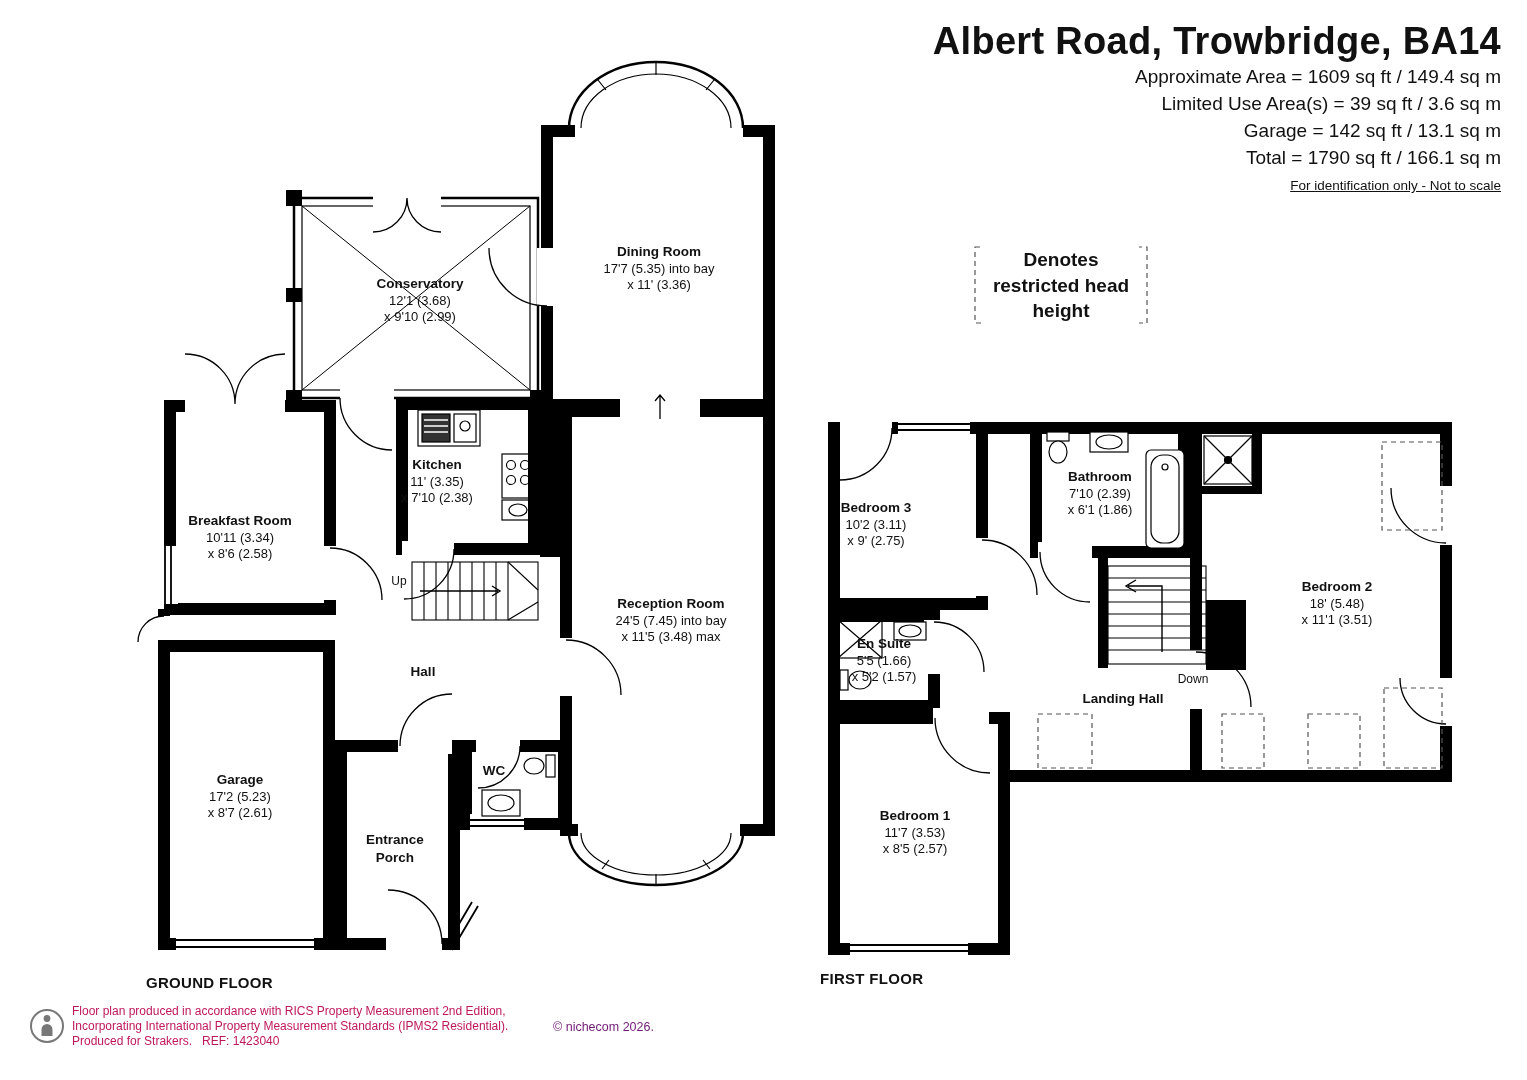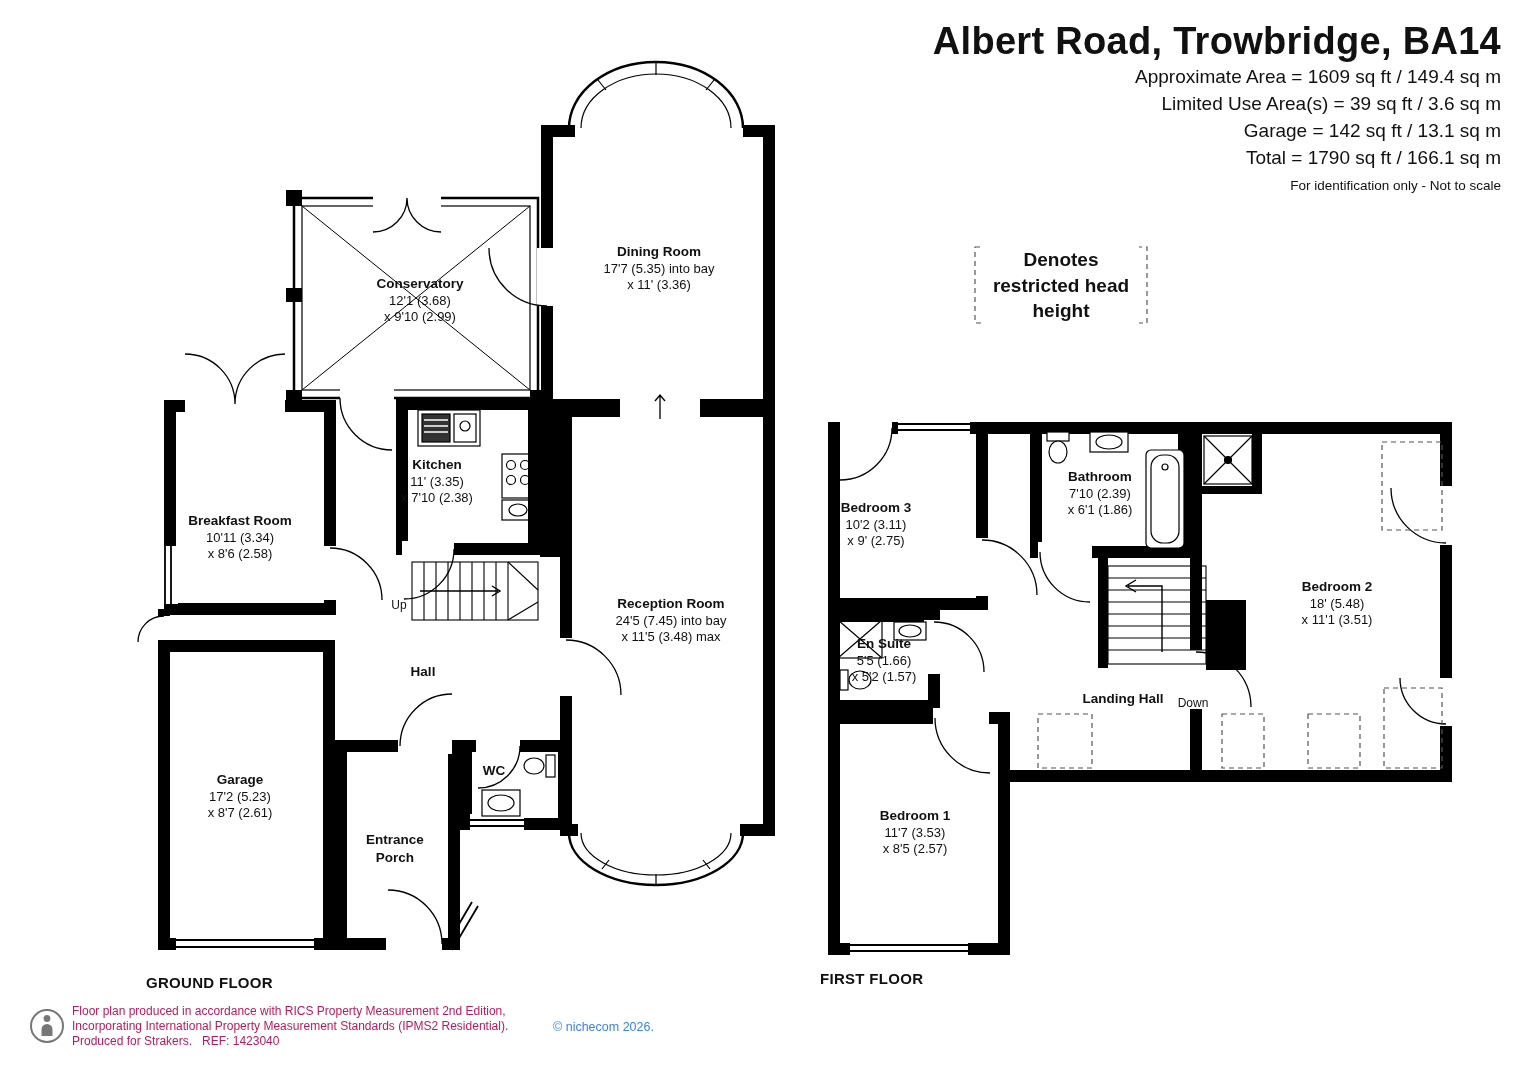--- a/index.html
+++ b/index.html
@@ -3,33 +3,33 @@
 <meta charset="utf-8">
 <style>
   html,body{margin:0;padding:0;background:#fff;}
   body{width:1527px;height:1080px;position:relative;overflow:hidden;
        font-family:"Liberation Sans",sans-serif;color:#111;}
   .canvas{position:absolute;inset:0;}
   svg.plan{position:absolute;left:0;top:0;}
   .header{position:absolute;top:20px;right:26px;text-align:right;}
   .header .title{font-size:38px;font-weight:bold;letter-spacing:.3px;}
   .header .aline{font-size:19px;font-weight:normal;line-height:27px;}
-  .header .note{font-size:13.5px;margin-top:7px;}
+  .header .note{font-size:13.5px;margin-top:7px;text-decoration:underline;}
   .room-label{position:absolute;transform:translate(-50%,-50%);text-align:center;
               line-height:1.3;white-space:nowrap;}
   .room-label .rn{font-weight:bold;font-size:13.5px;}
   .room-label .rd{font-size:13px;}
   .room-label.narrow .rn{white-space:normal;width:80px;}
-  .small-label{position:absolute;transform:translate(-50%,-50%);font-size:12px;margin-top:24px;}
+  .small-label{position:absolute;transform:translate(-50%,-50%);font-size:12px;}
   .floor-title{position:absolute;font-weight:bold;font-size:15px;letter-spacing:.3px;}
   .legend-text{position:absolute;left:1061px;top:285px;transform:translate(-50%,-50%);
                width:152px;text-align:center;font-weight:bold;font-size:19px;
                background:#fff;padding:3px 2px;line-height:1.35;}
   .footer-text{position:absolute;left:72px;top:1004px;font-size:12px;color:#be185d;line-height:15px;}
-  .copyright{position:absolute;left:553px;top:1020px;font-size:12.5px;color:#3b82f6;}
+  .copyright{position:absolute;left:553px;top:1020px;font-size:12.5px;color:#701a75;}
 </style>
 </head>
 <body>
 
 <div class="canvas">
 
 <svg class="plan" width="1527" height="1080" viewBox="0 0 1527 1080">
 
   <g>
     <g stroke="#000" stroke-width="12" fill="none">

